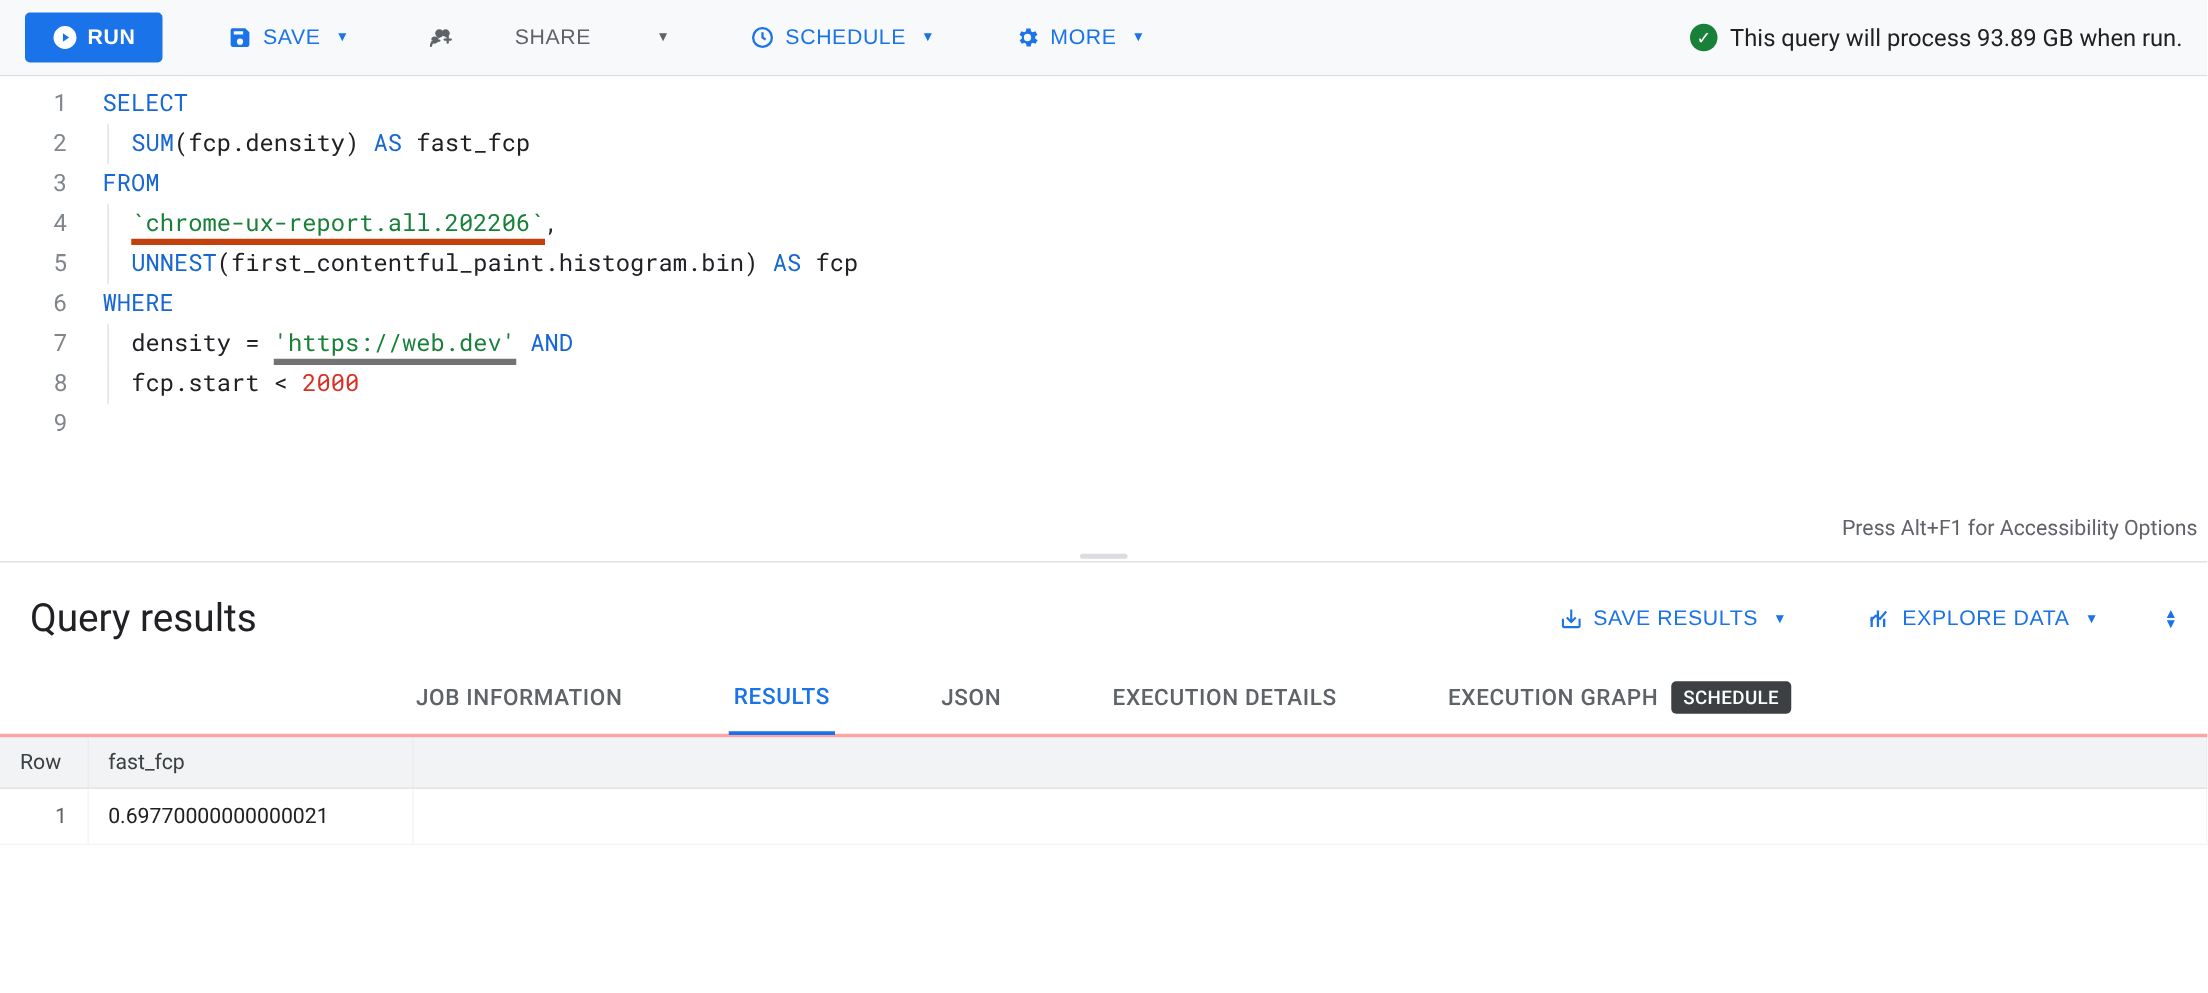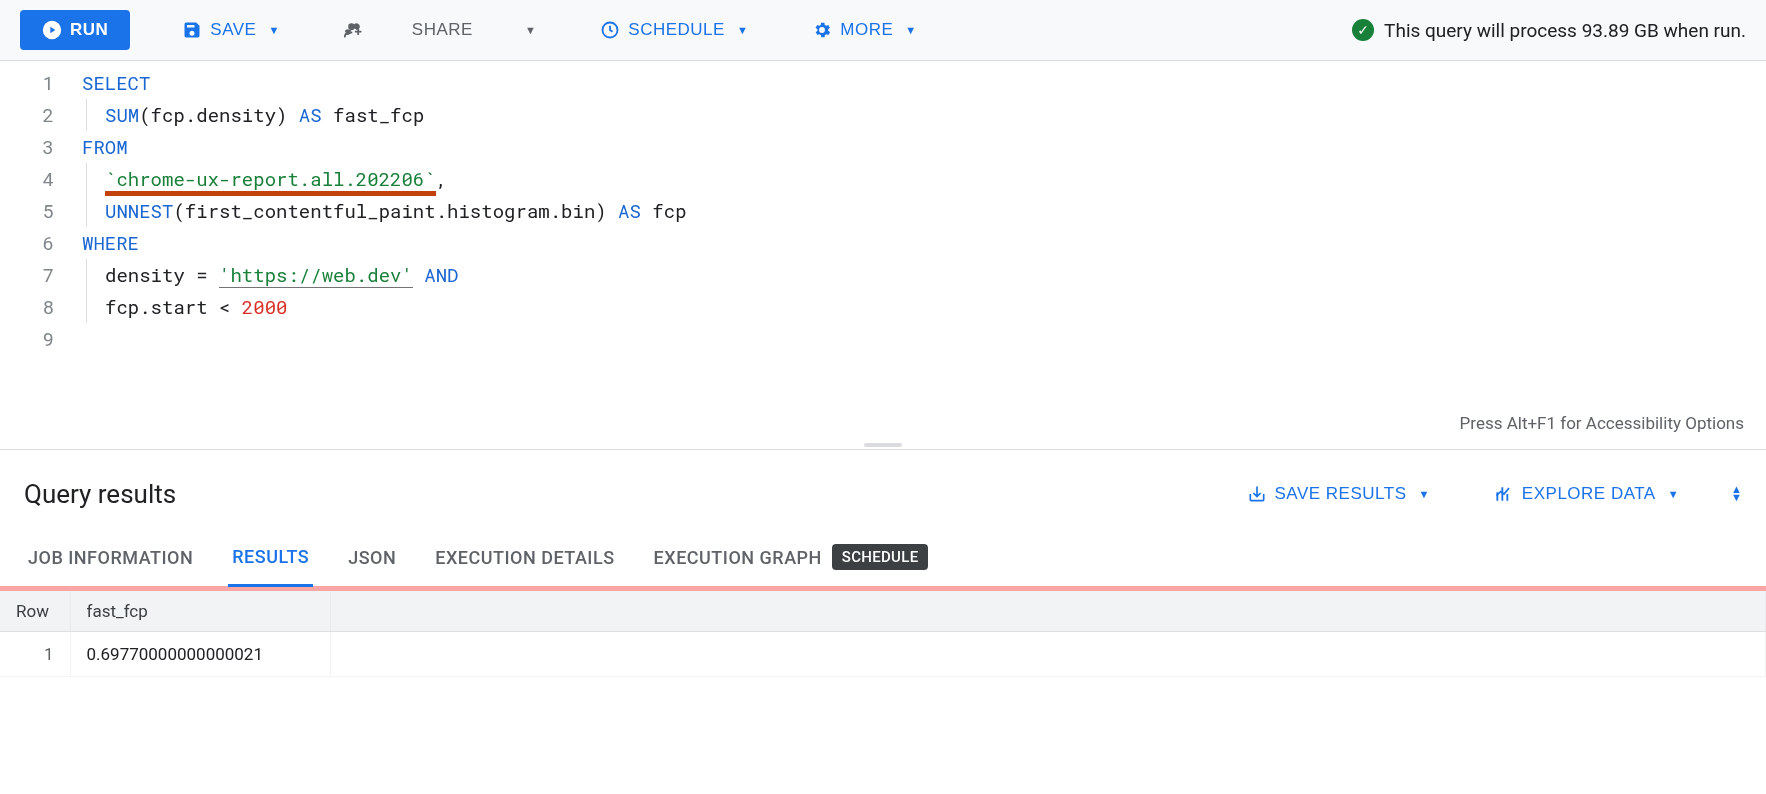--- a/index.html
+++ b/index.html
@@ -94,21 +94,21 @@
 .indent-guide {
   display: inline-block;
   border-left: 1px solid #dadce0;
   height: 32px;
   vertical-align: top;
   margin-right: 18px;
   margin-left: 4px;
 }
 .a11y-hint {
   position: absolute;
-  right: 22px;
+  right: 8px;
   bottom: 2px;
   color: #5f6368;
   font-family: Roboto, Arial, sans-serif;
   font-size: 17px;
 }
 .drag-handle {
   height: 8px;
   display: flex;
   justify-content: center;
   align-items: center;
@@ -118,33 +118,34 @@
 }
 
 
 .results-header {
   display: flex;
   align-items: center;
   padding: 26px 24px 16px 24px;
   gap: 40px;
   border-top: 1px solid #dadce0;
 }
-.results-title { font-size: 26px; font-weight: 400; }
+.results-title { font-size: 31px; font-weight: 400; }
 .results-spacer { flex: 1; }
 .expand-collapse {
   display: flex; flex-direction: column; color: #1a73e8; gap: -2px;
   font-size: 11px; line-height: 8px; cursor: pointer;
 }
 
 
 .tabs {
   display: flex;
-  gap: 31px;
+  gap: 81px;
   padding: 0 24px;
-  border-bottom: 5px solid #fca5a5;
+  border-bottom: 3px solid #fca5a5;
+  justify-content: center;
 }
 .tab {
   padding: 16px 4px;
   font-size: 18px;
   font-weight: 500;
   letter-spacing: 0.5px;
   color: #5f6368;
   cursor: pointer;
   display: flex;
   align-items: center;
@@ -254,21 +255,21 @@
       <div>8</div>
       <div>9</div>
   </div>
   <div class="code-area">
     <div class="code-line"><span class="kw">SELECT</span></div>
     <div class="code-line"><span class="indent-guide"></span><span class="fn">SUM</span><span>(fcp.density) </span><span class="kw">AS</span><span> fast_fcp</span></div>
     <div class="code-line"><span class="kw">FROM</span></div>
     <div class="code-line"><span class="indent-guide"></span><span class="tbl">`chrome-ux-report.all.202206`</span><span>,</span></div>
     <div class="code-line"><span class="indent-guide"></span><span class="fn">UNNEST</span><span>(first_contentful_paint.histogram.bin) </span><span class="kw">AS</span><span> fcp</span></div>
     <div class="code-line"><span class="kw">WHERE</span></div>
-    <div class="code-line"><span class="indent-guide"></span><span>density = </span><span class="str tbl" style="border-bottom:1px solid #737373">'https://web.dev'</span><span class="kw"> AND</span></div>
+    <div class="code-line"><span class="indent-guide"></span><span>density = </span><span class="str tbl" style="border-bottom:5px solid #737373">'https://web.dev'</span><span class="kw"> AND</span></div>
     <div class="code-line"><span class="indent-guide"></span><span>fcp.start &lt; </span><span class="num">2000</span></div>
     <div class="code-line"></div>
   </div>
   <div class="a11y-hint">Press Alt+F1 for Accessibility Options</div>
 </div>
 
 <div class="drag-handle">
     <div class="drag-handle-bar"></div>
   </div>
 

